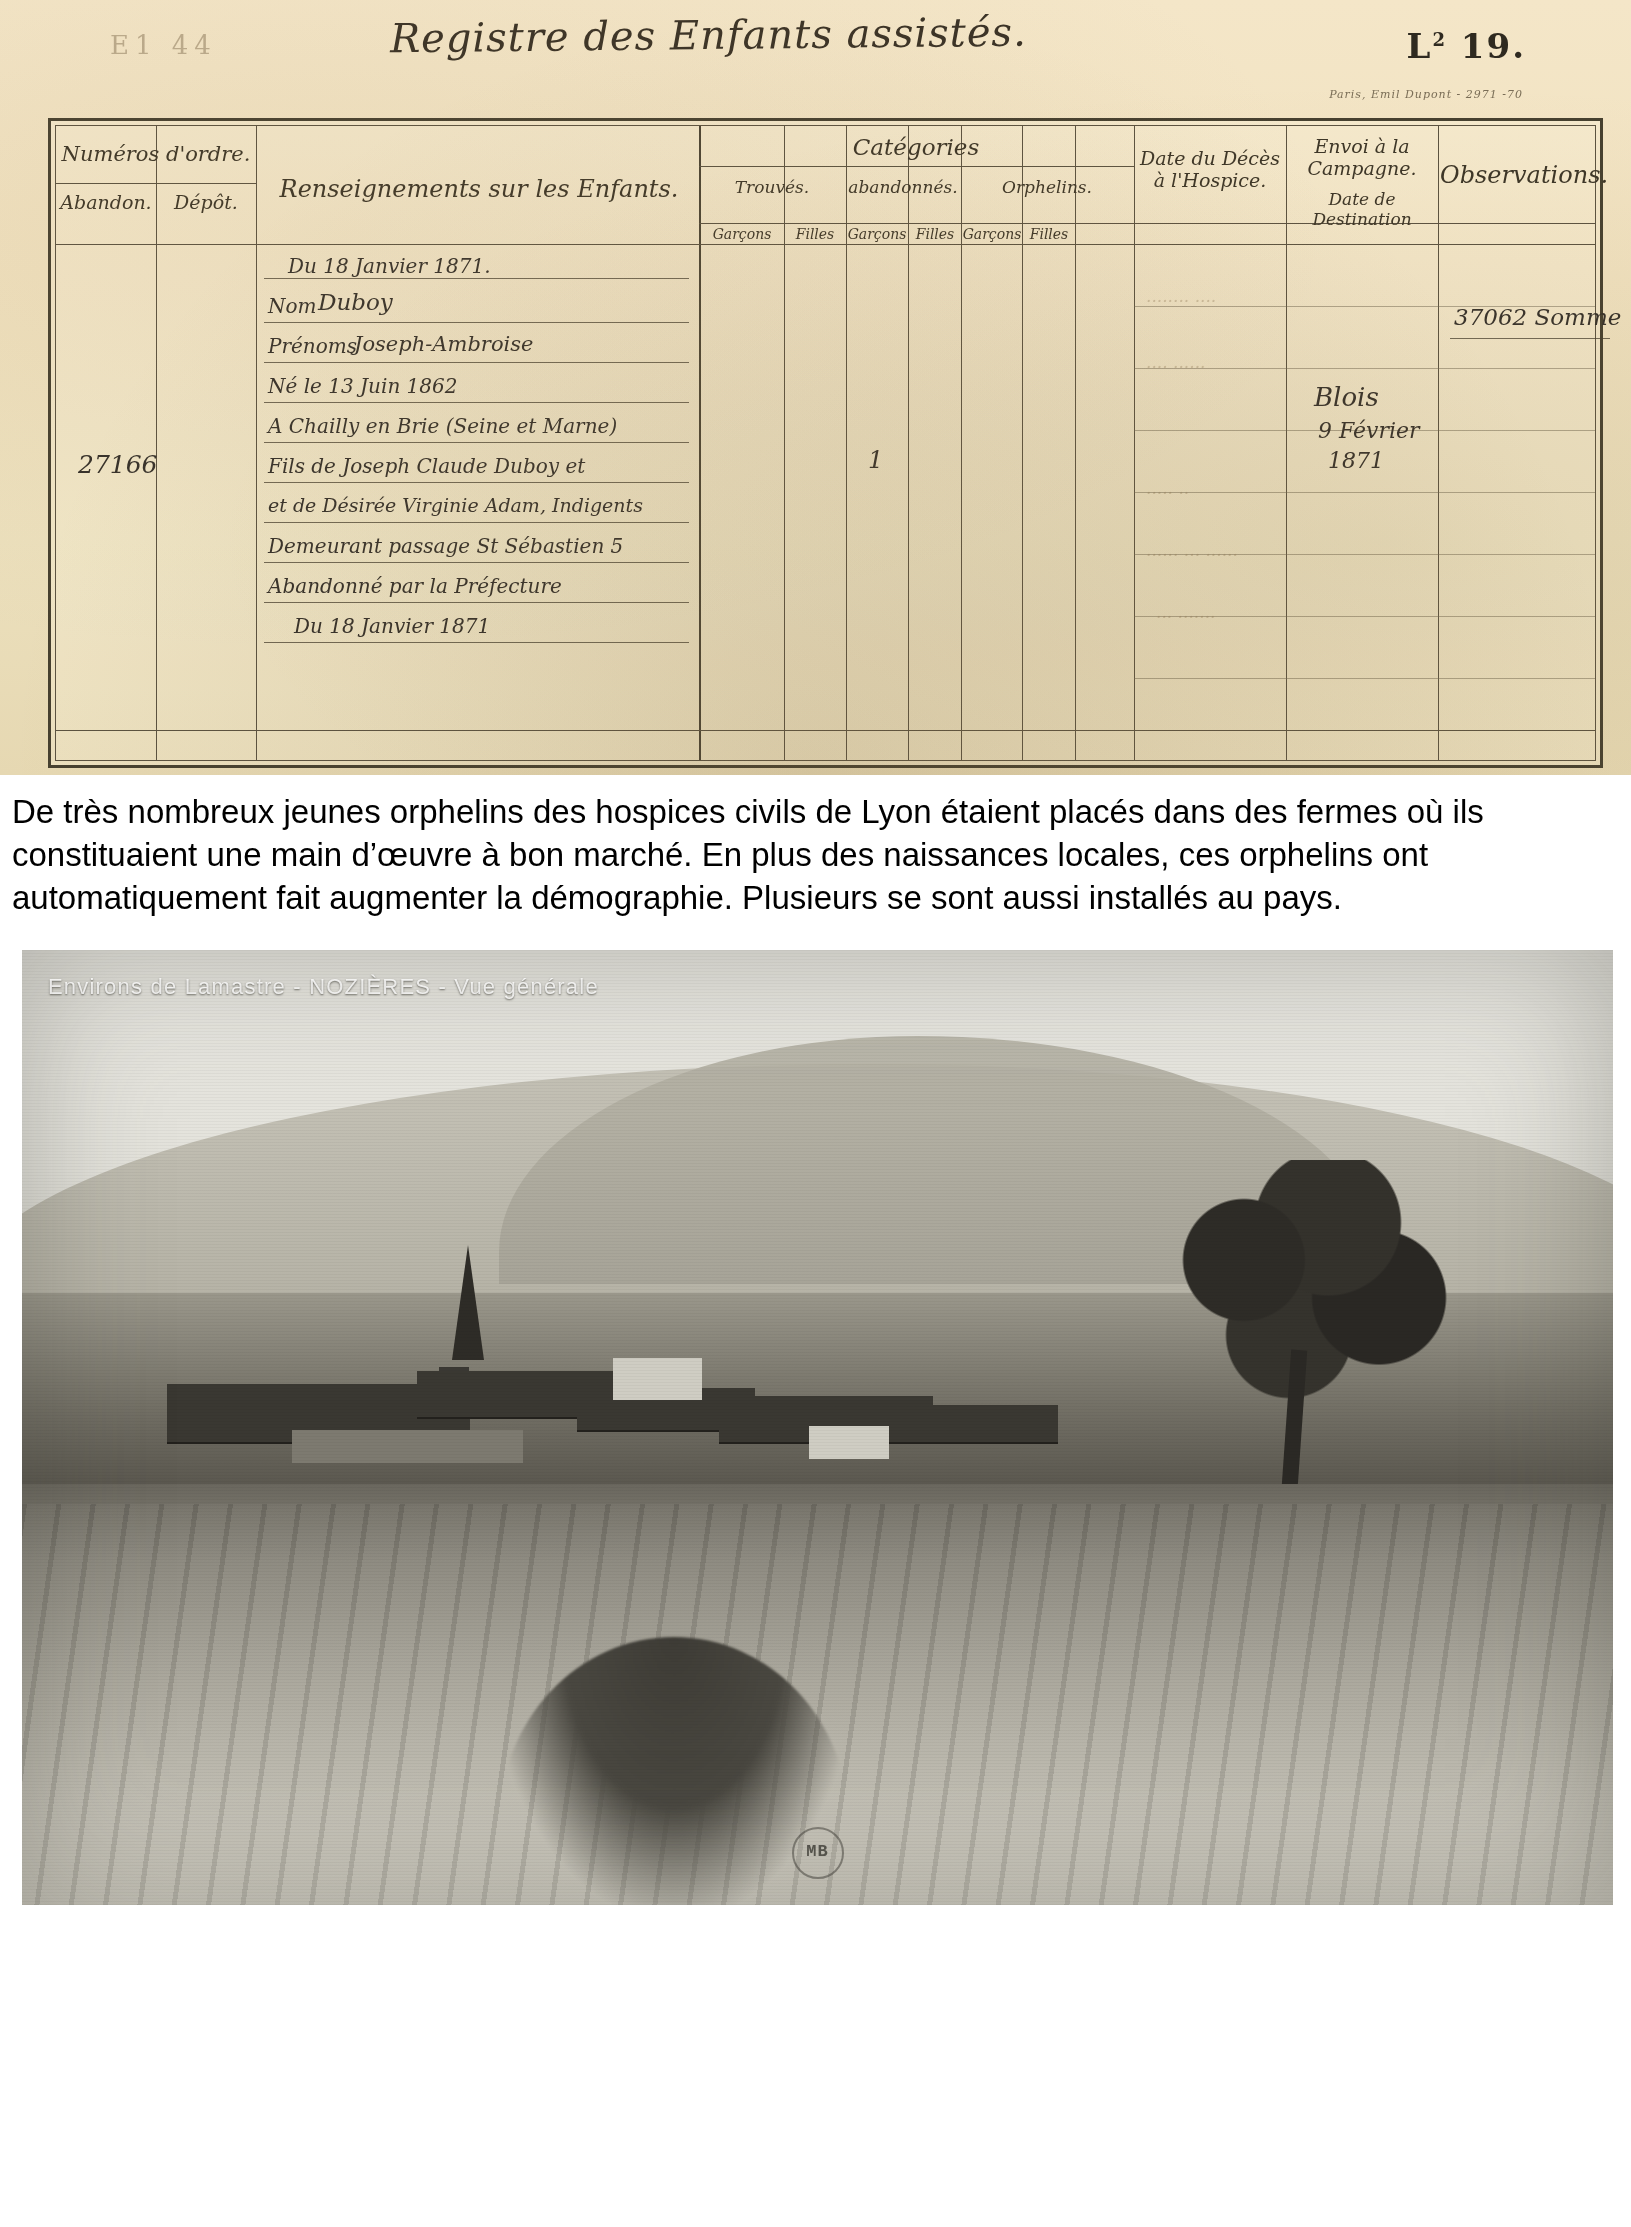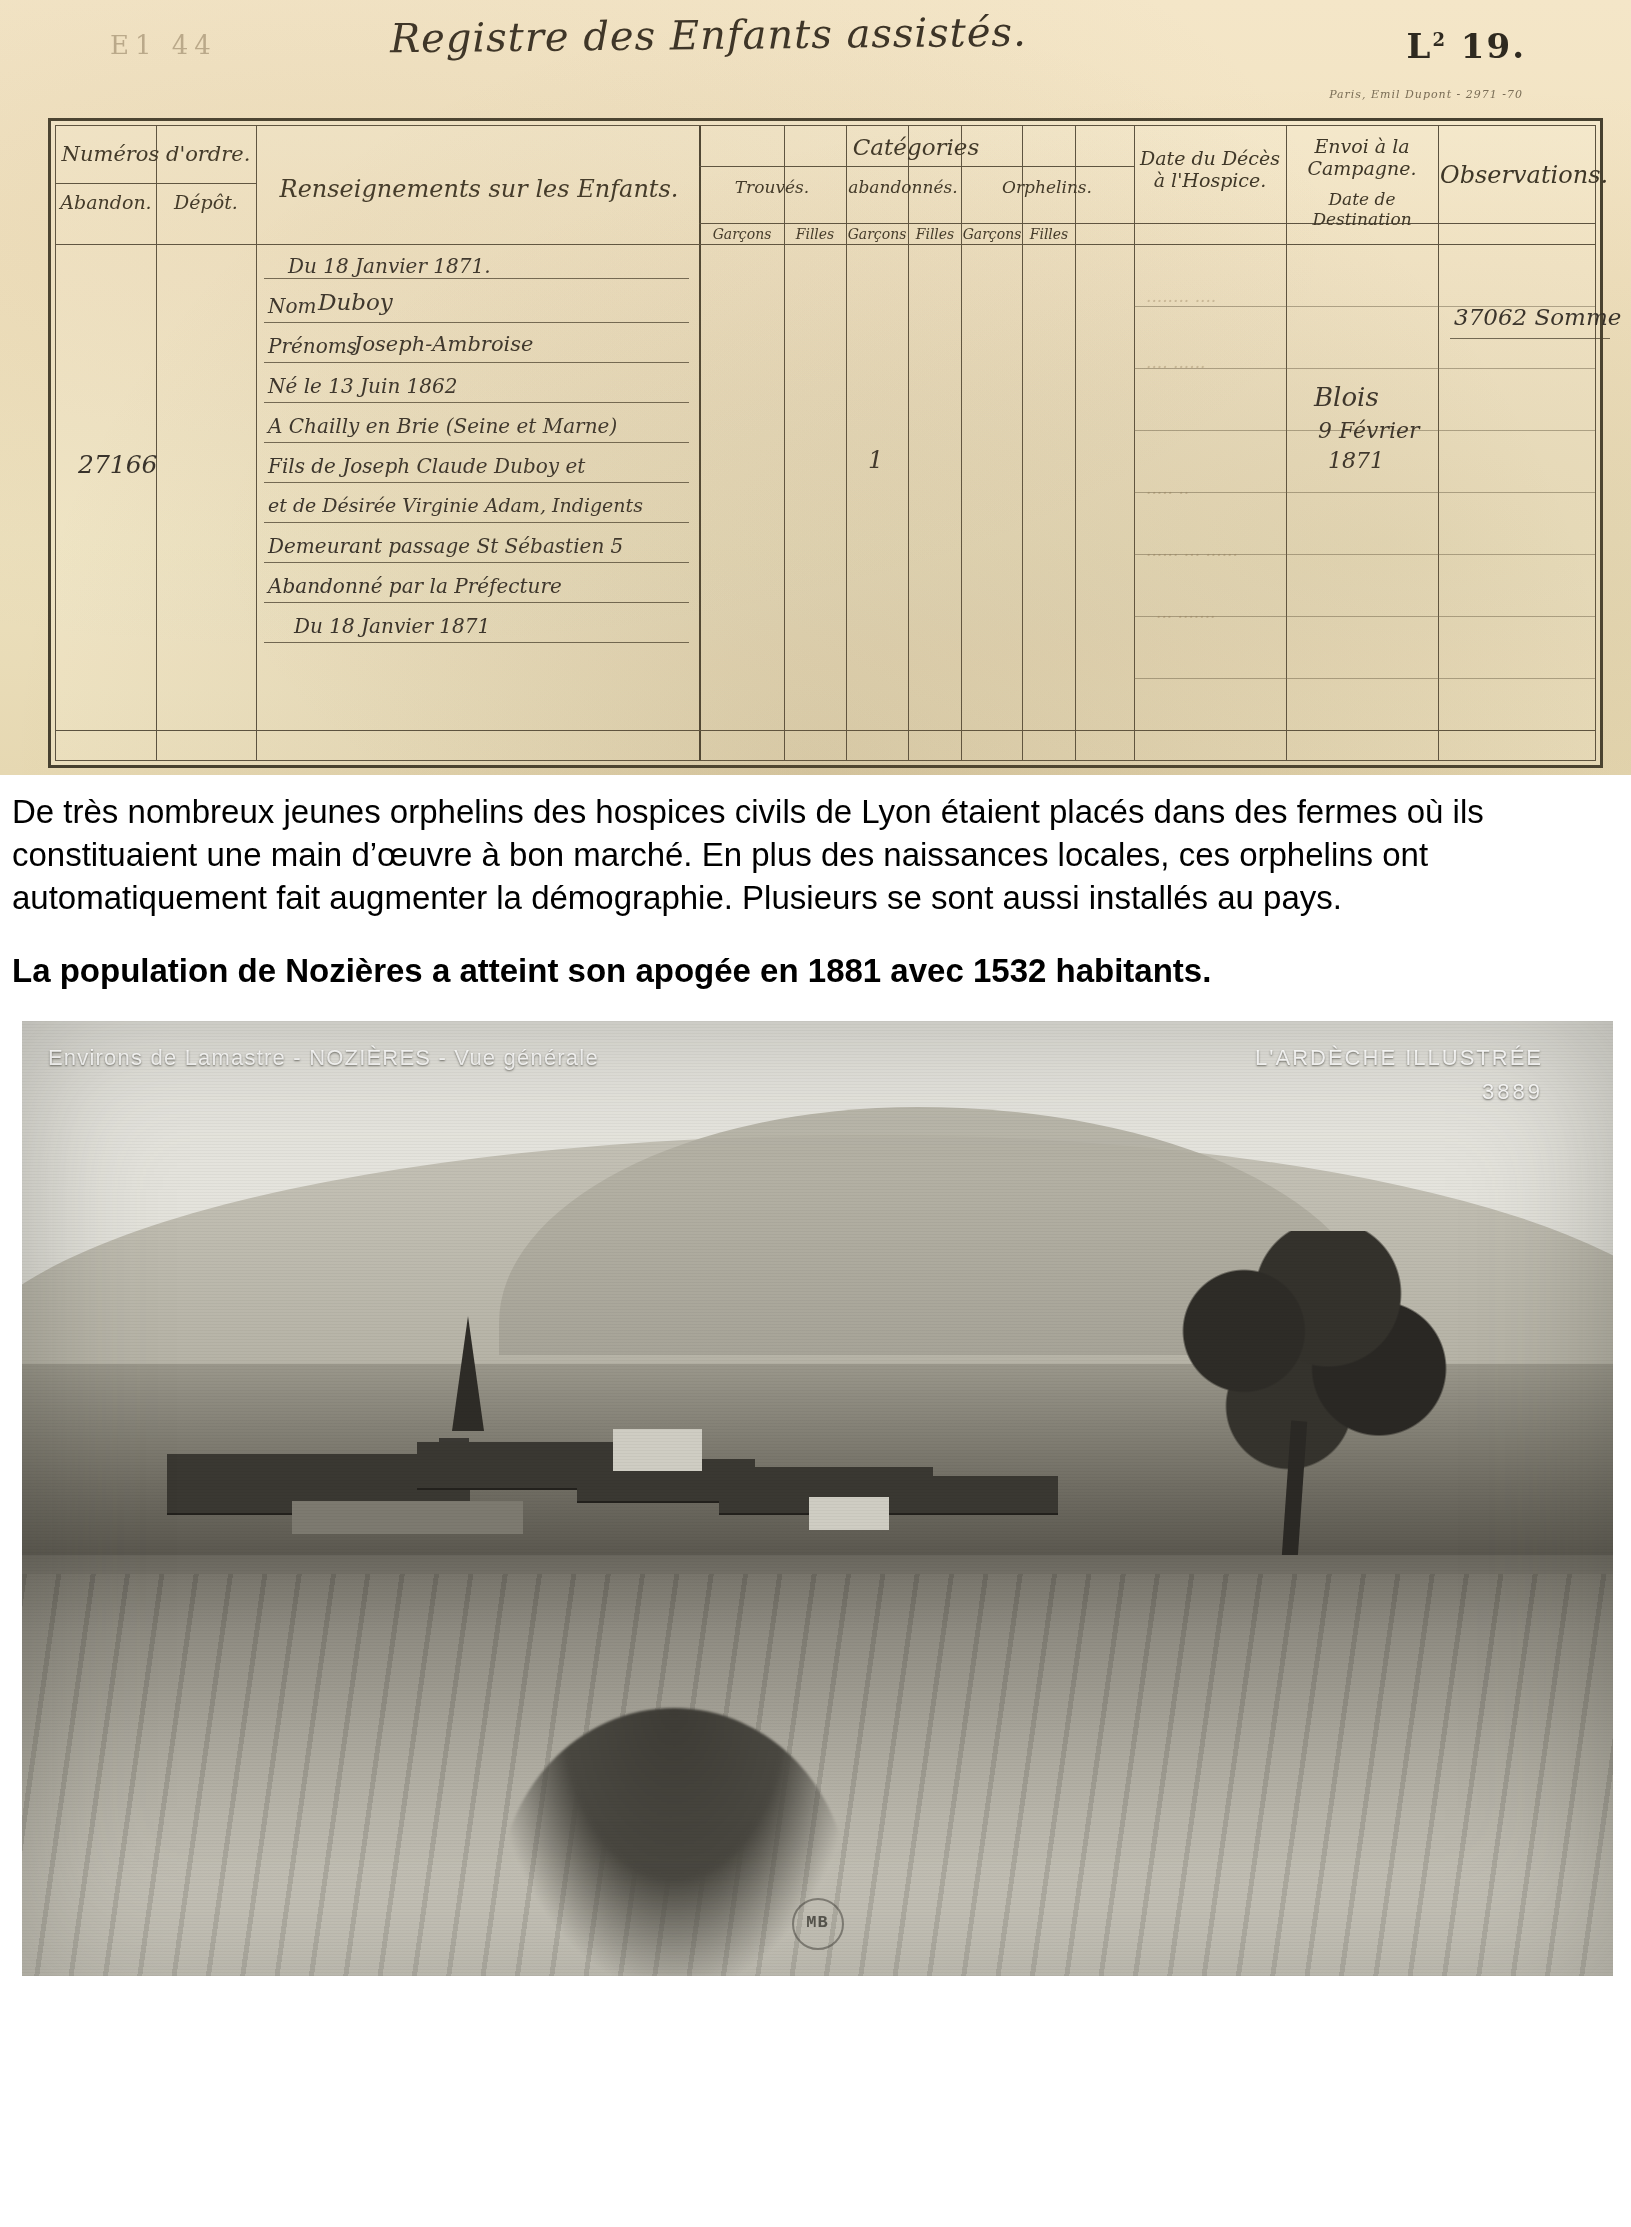--- a/index.html
+++ b/index.html
@@ -447,21 +447,20 @@
         <div class="ghost" style="left:1090px; top:226px; font-size:17px">.... ......</div>
         <div class="ghost" style="left:1090px; top:352px; font-size:17px">..... ..</div>
         <div class="ghost" style="left:1090px; top:414px; font-size:17px">...... ... ......</div>
         <div class="ghost" style="left:1100px; top:476px; font-size:17px">... .......</div>
       </div>
     </div>
   </div>
 
   <div class="text-block">
     <p class="para">De très nombreux jeunes orphelins des hospices civils de Lyon étaient placés dans des fermes où ils constituaient une main d’œuvre à bon marché. En plus des naissances locales, ces orphelins ont automatiquement fait augmenter la démographie. Plusieurs se sont aussi installés au pays.</p>
-    <p class="para-bold">La population de Nozières a atteint son apogée en 1881 avec 1532 habitants.</p>
   </div>
 
   <div class="postcard">
     <div class="pc-sky"></div>
     <div class="pc-hill"></div>
     <div class="pc-hill2"></div>
     <div class="pc-midground"></div>
 
     <div class="pc-village">
       <div class="steeple"></div>
@@ -484,20 +483,16 @@
     </div>
 
     <div class="pc-field"></div>
     <div class="pc-rows"></div>
     <div class="pc-path"></div>
 
     <div class="pc-grain"></div>
     <div class="pc-vignette"></div>
 
     <div class="pc-caption-left">Environs de Lamastre  -  NOZIÈRES  -  Vue générale</div>
-    <div class="pc-caption-right">
-      <span>L'ARDÈCHE ILLUSTRÉE</span>
-      <span class="yr">3889</span>
-    </div>
     <div class="pc-watermark">MB</div>
   </div>
 
 </div>
 
 </body></html>

